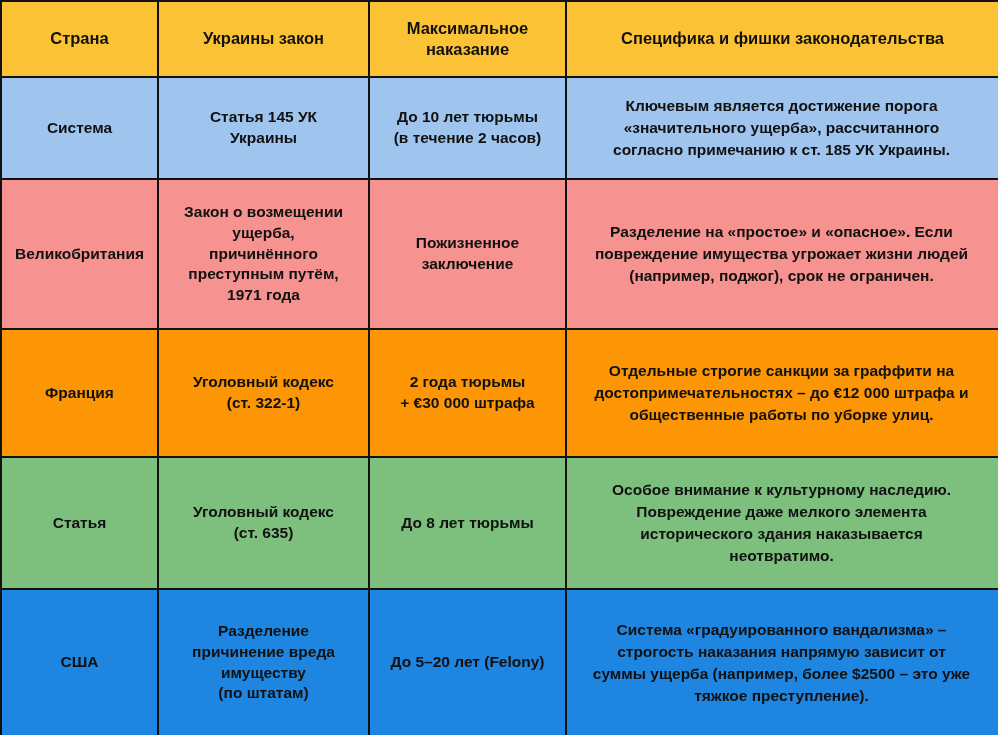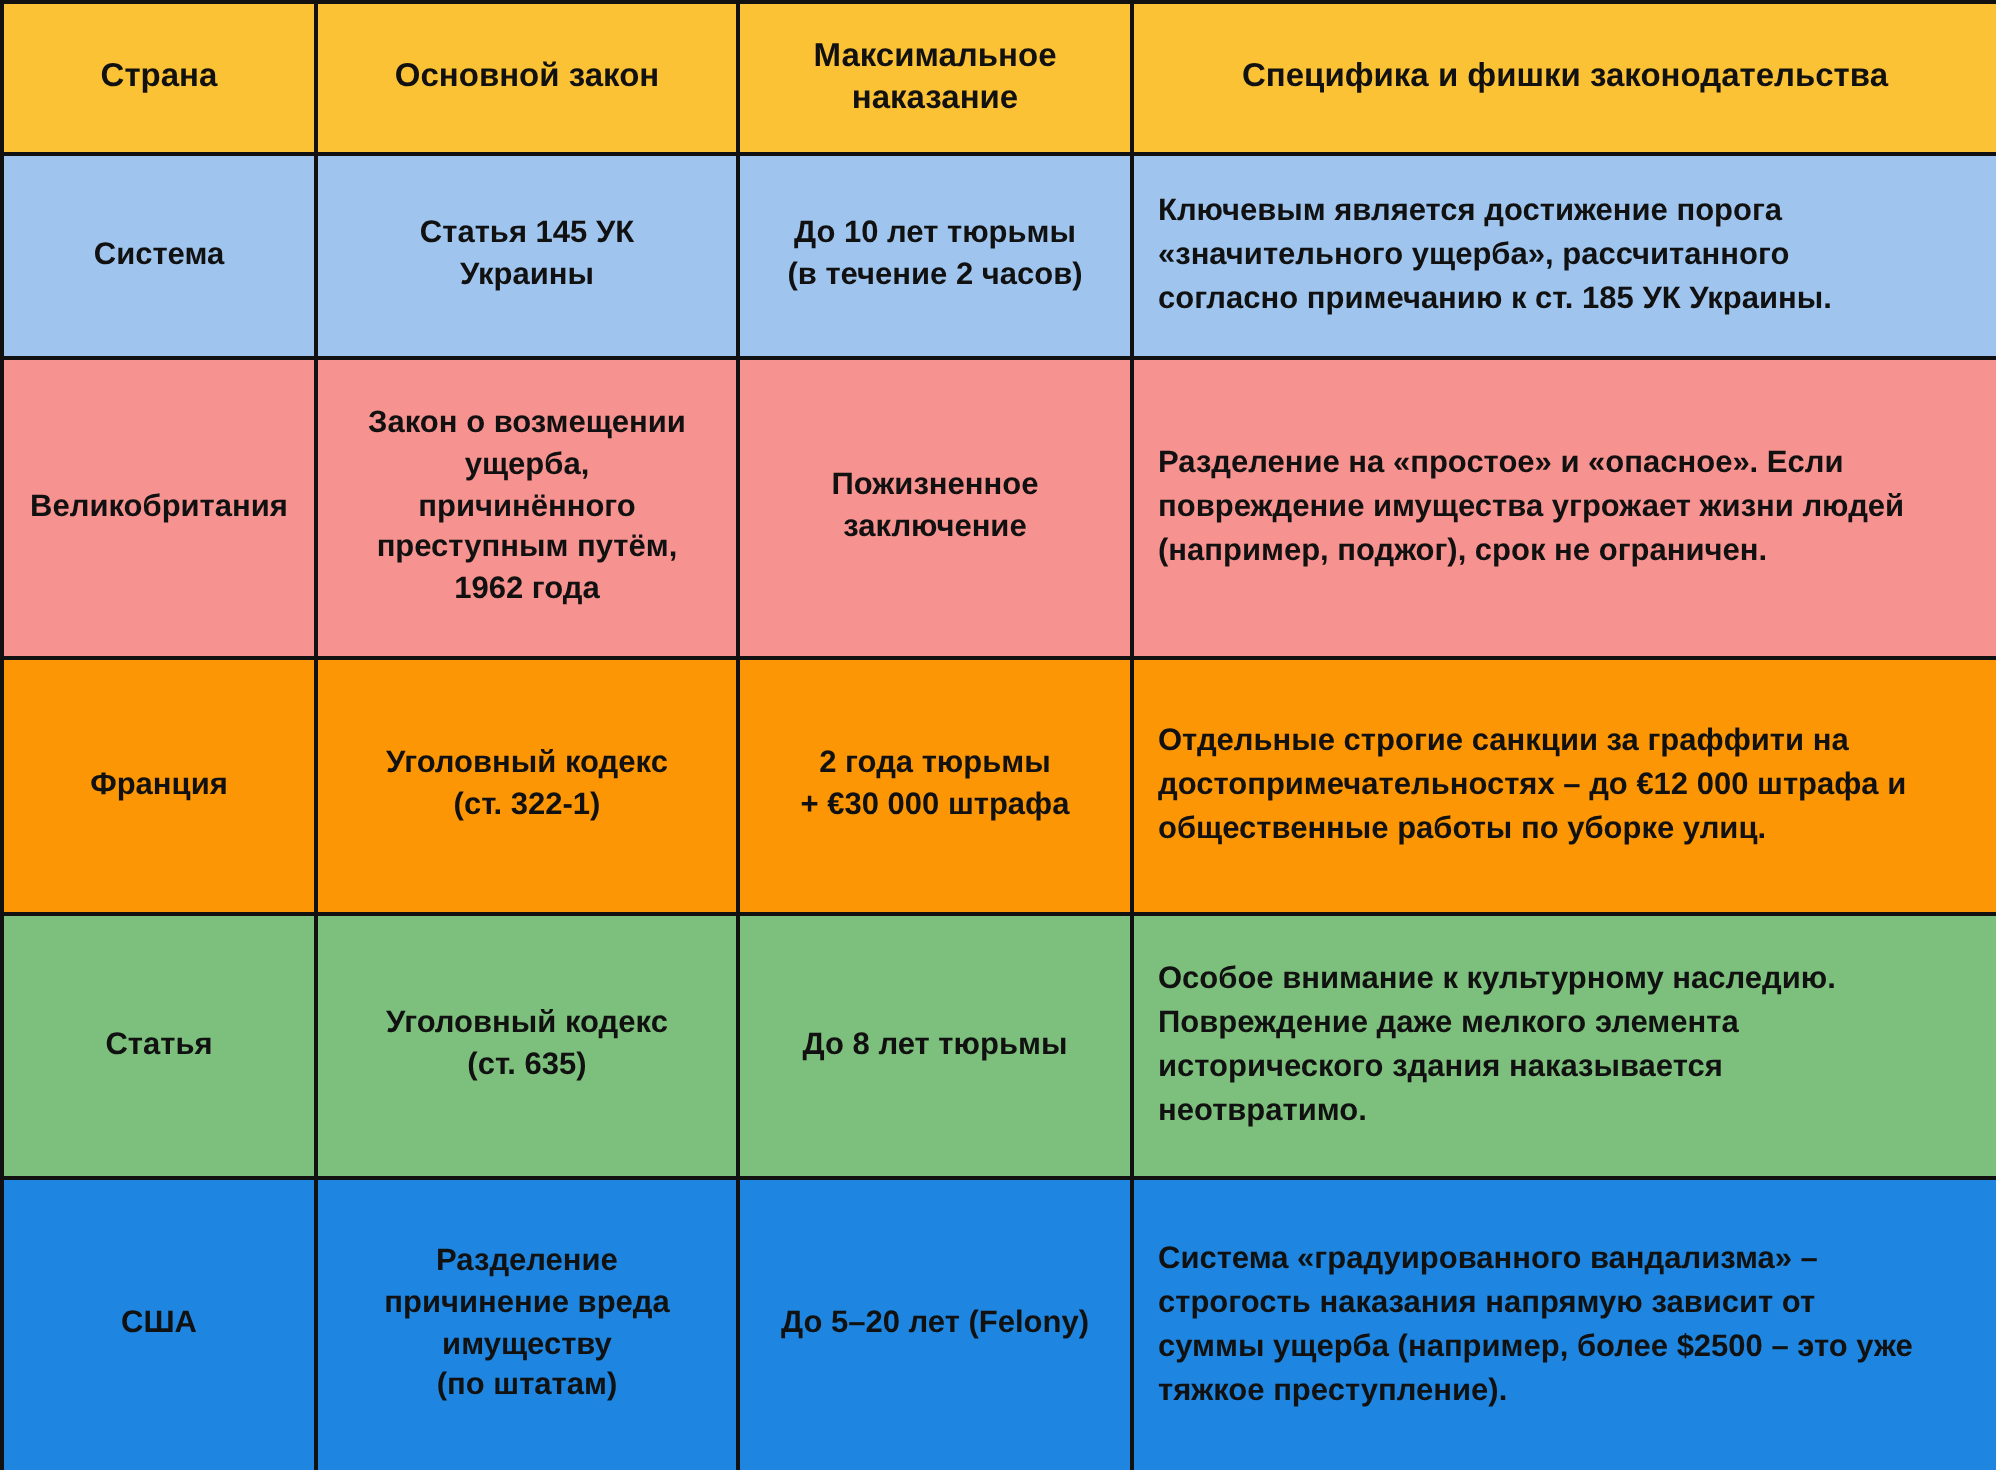--- a/index.html
+++ b/index.html
@@ -40,21 +40,21 @@
   }
   td.center {
     font-size: 15.5px;
     line-height: 1.35;
     text-align: center;
     padding: 4px 8px;
   }
   td.left {
     font-size: 15.5px;
     line-height: 1.42;
-    text-align: left;
+    text-align: center;
     padding: 6px 14px 6px 12px;
   }
   tr.r-header { height: 76px; }
   tr.r0 { height: 102px; }
   tr.r1 { height: 150px; }
   tr.r2 { height: 128px; }
   tr.r3 { height: 132px; }
   tr.r4 { height: 147px; }
 </style>
 </head>
@@ -63,21 +63,21 @@
 <table class="law-table">
   <colgroup>
     <col class="c0">
       <col class="c1">
       <col class="c2">
       <col class="c3">
   </colgroup>
   <thead>
     <tr class="r-header" style="background-color: rgb(252, 194, 53);">
       <th>Страна</th>
-      <th>Основной закон</th>
+      <th>Украины закон</th>
       <th>Максимальное
 наказание</th>
       <th>Специфика и фишки законодательства</th>
     </tr>
   </thead>
   <tbody>
     <tr class="r0" style="background-color: rgb(159, 197, 238);">
       <td class="center">Система</td>
       <td class="center">Статья 145 УК
 Украины</td>
@@ -86,21 +86,21 @@
       <td class="left">Ключевым является достижение порога
 «значительного ущерба», рассчитанного
 согласно примечанию к ст. 185 УК Украины.</td>
     </tr>
     <tr class="r1" style="background-color: rgb(246, 146, 143);">
       <td class="center">Великобритания</td>
       <td class="center">Закон о возмещении
 ущерба,
 причинённого
 преступным путём,
-1962 года</td>
+1971 года</td>
       <td class="center">Пожизненное
 заключение</td>
       <td class="left">Разделение на «простое» и «опасное». Если
 повреждение имущества угрожает жизни людей
 (например, поджог), срок не ограничен.</td>
     </tr>
     <tr class="r2" style="background-color: rgb(252, 150, 4);">
       <td class="center">Франция</td>
       <td class="center">Уголовный кодекс
 (ст. 322-1)</td>

